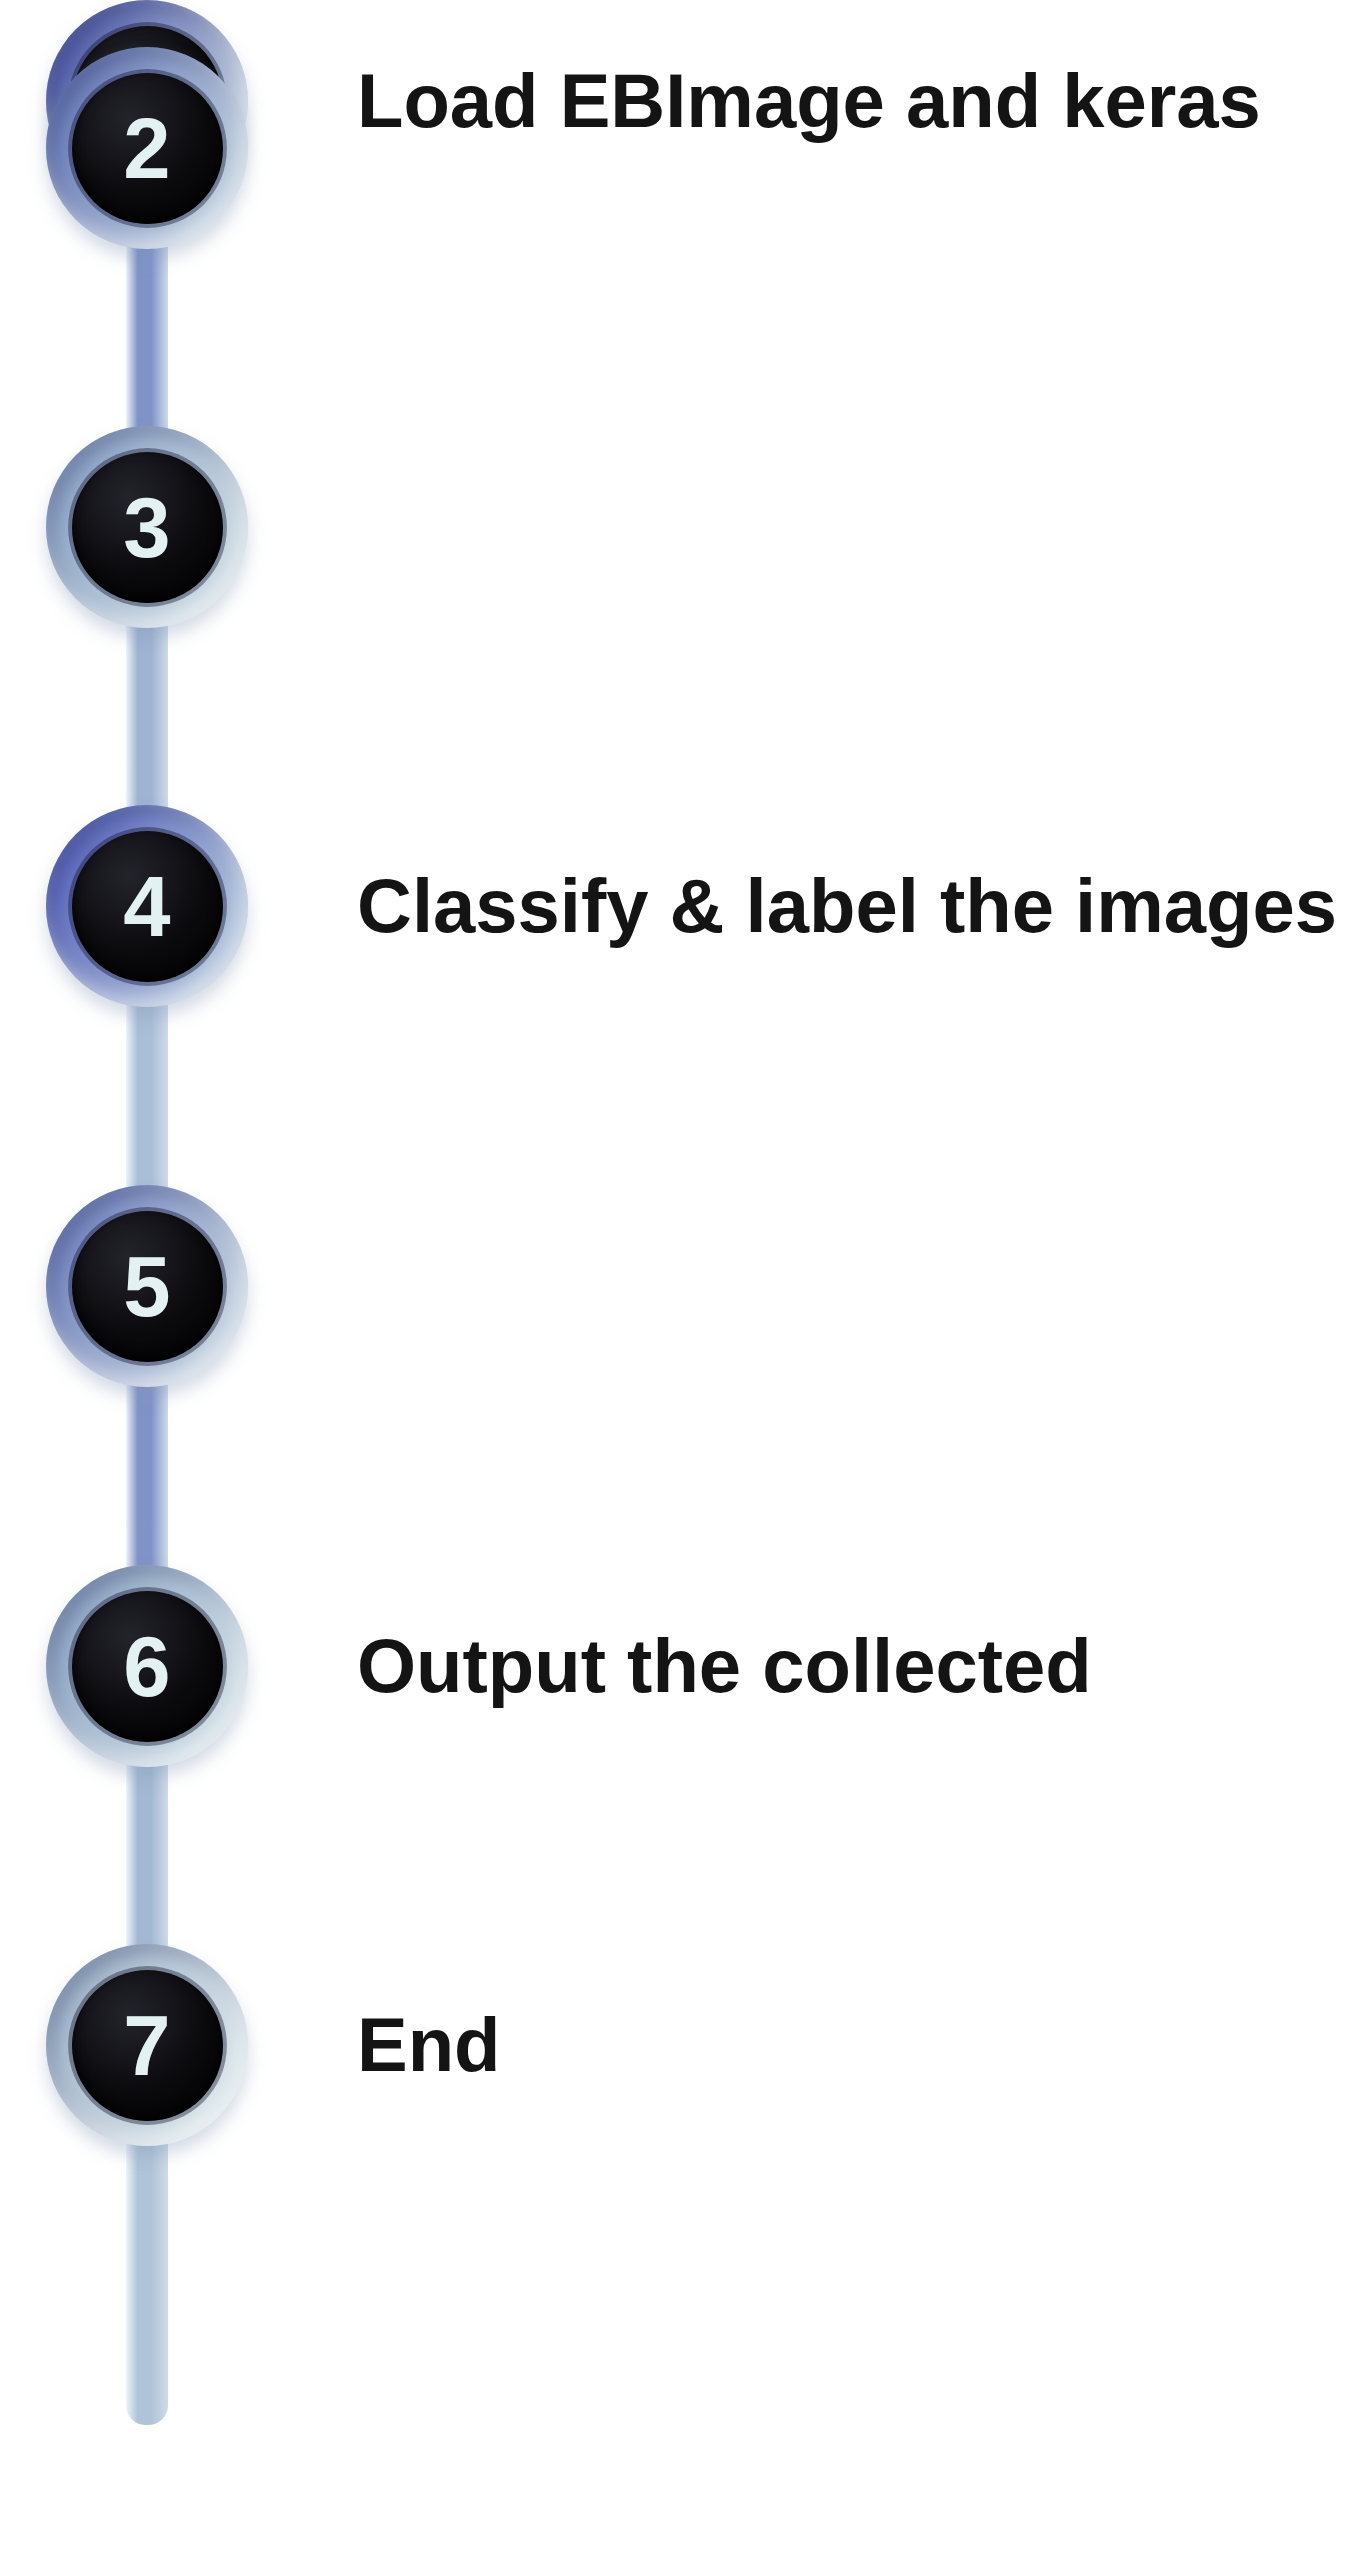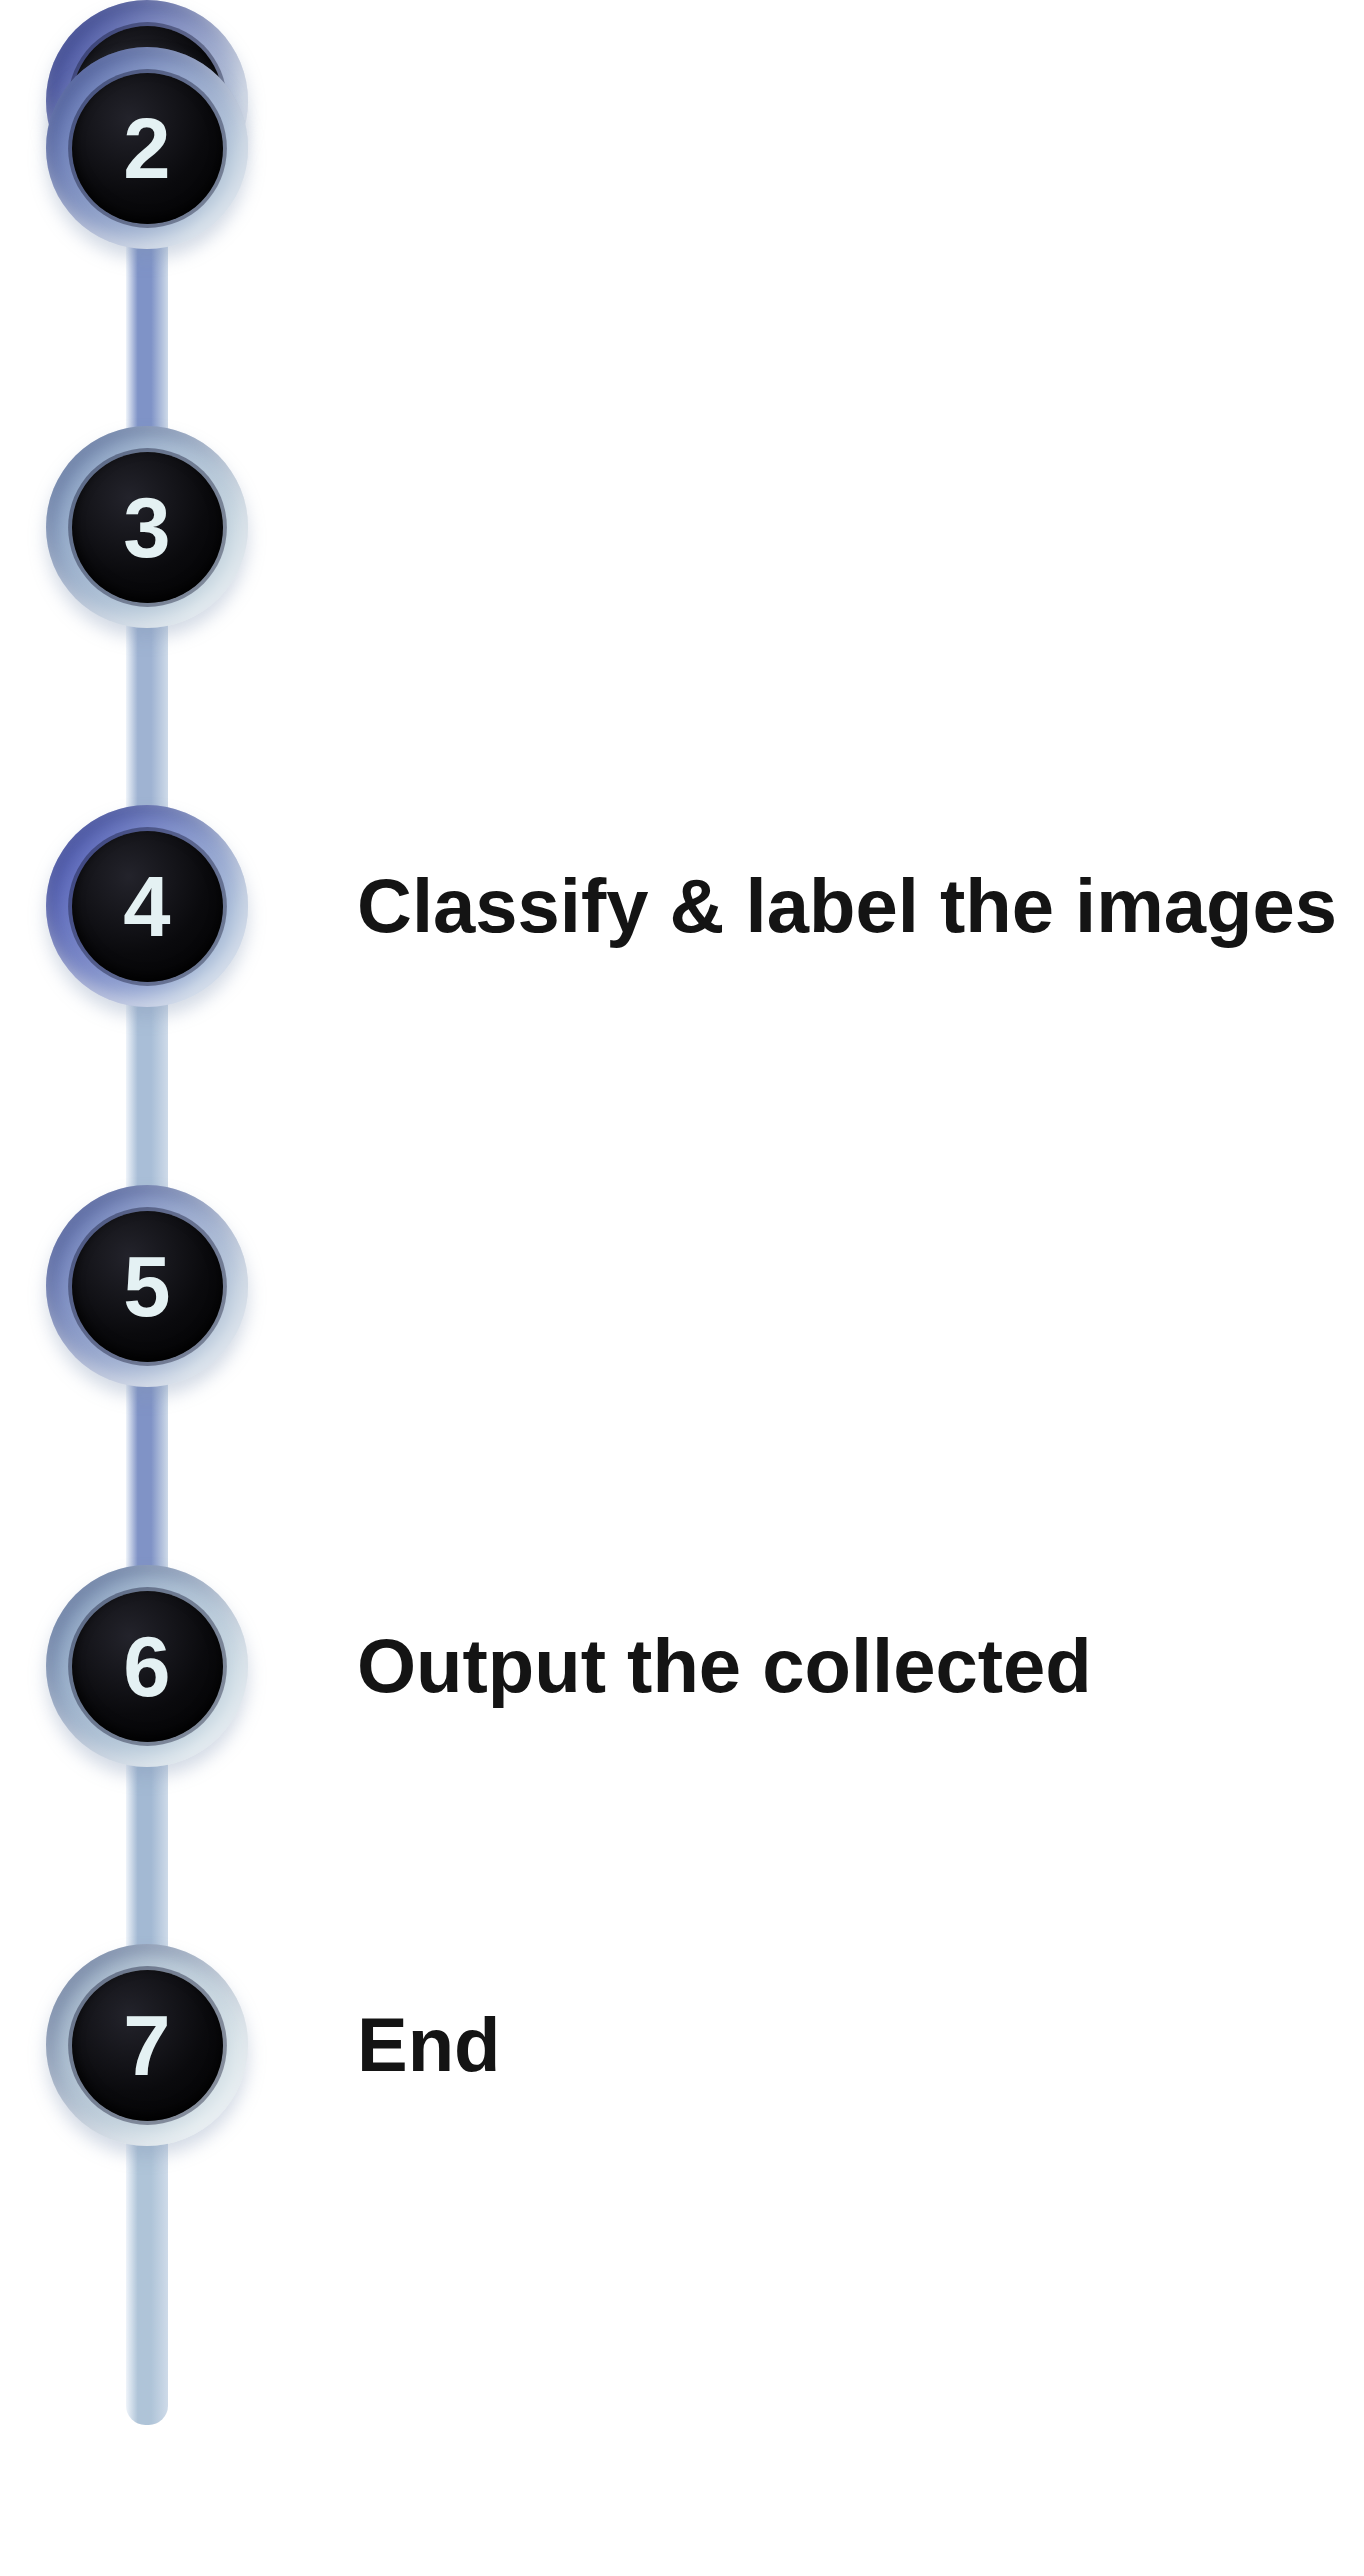--- a/index.html
+++ b/index.html
@@ -109,20 +109,21 @@
   <div class="seg" style="--tube: #8093c6;"></div>
   <div class="seg" style="--tube: #a3b9d3;"></div>
   <div class="seg" style="--tube: #afc4d8;"></div>
 
   <section class="step">
     <div class="node" style="--ring-from: #4a55a8; --ring-to: #b9c6da;">
       <div class="node-core">
         <span class="num">1</span>
       </div>
     </div>
+    <div class="label">Load EBImage and keras</div>
   </section>
 
   <section class="step">
     <div class="node" style="--ring-from: #6274b6; --ring-to: #b7c8da;">
       <div class="node-core">
         <span class="num">2</span>
       </div>
     </div>
   </section>
 

